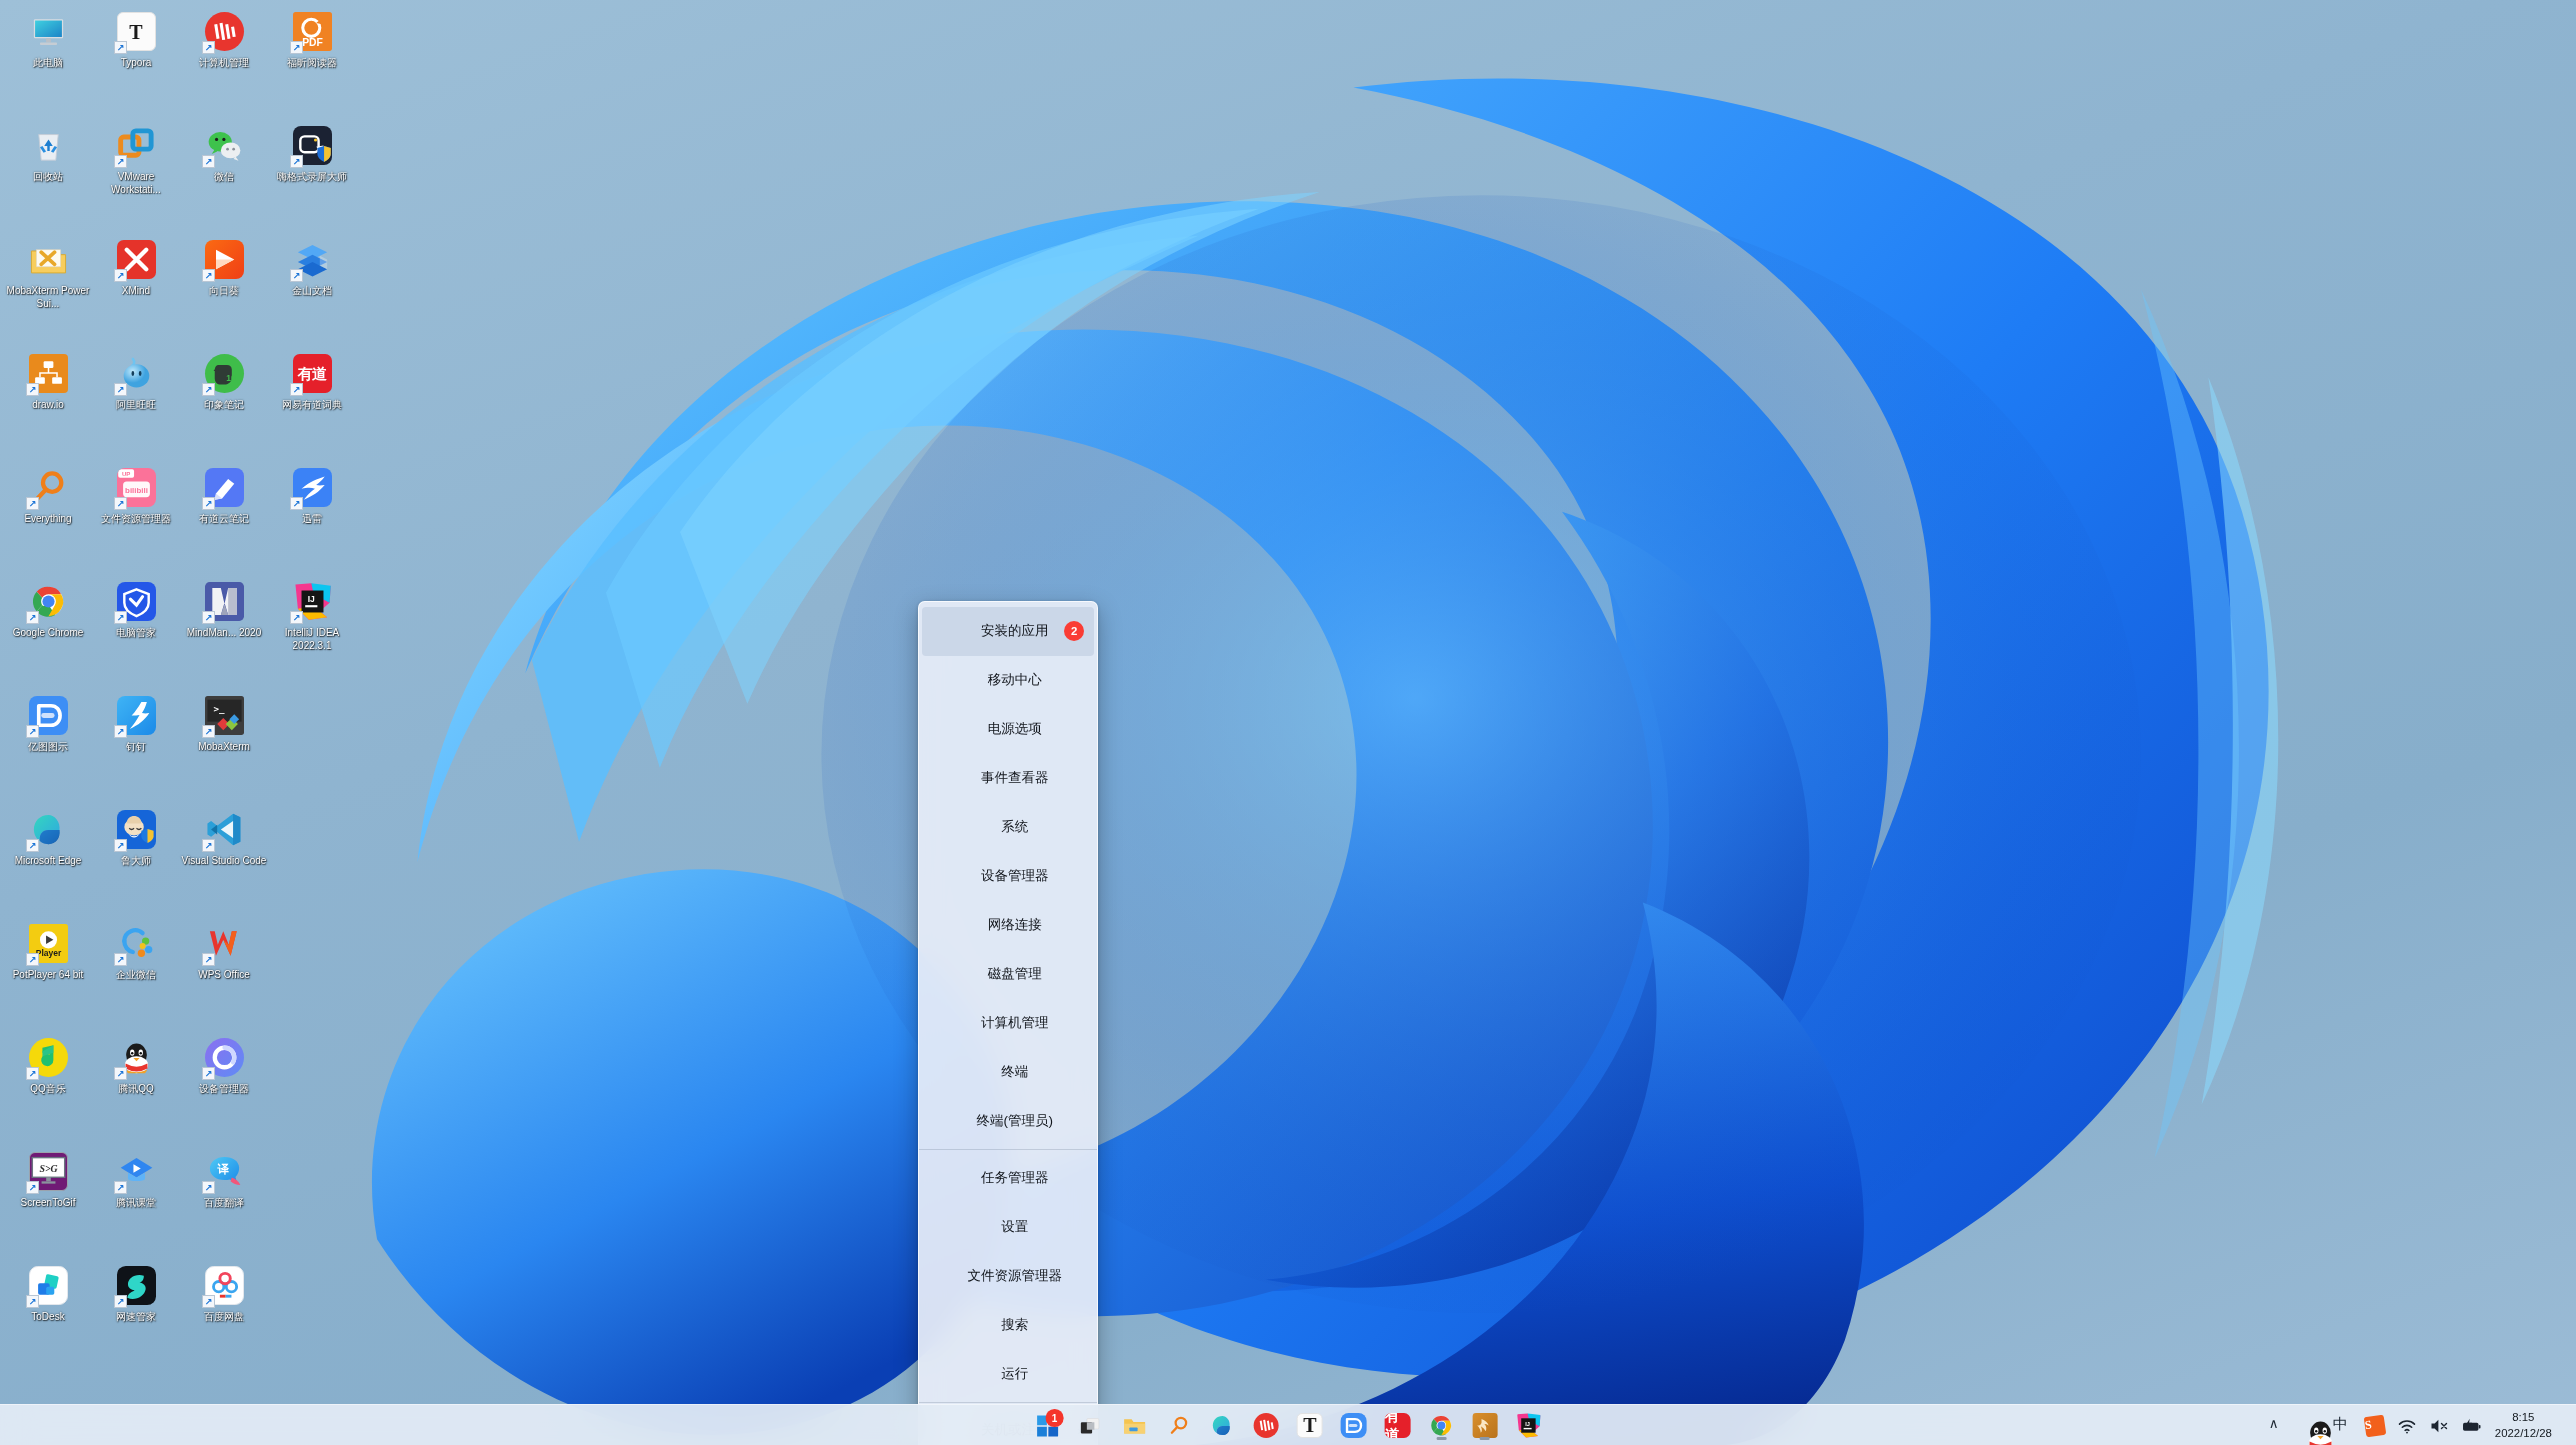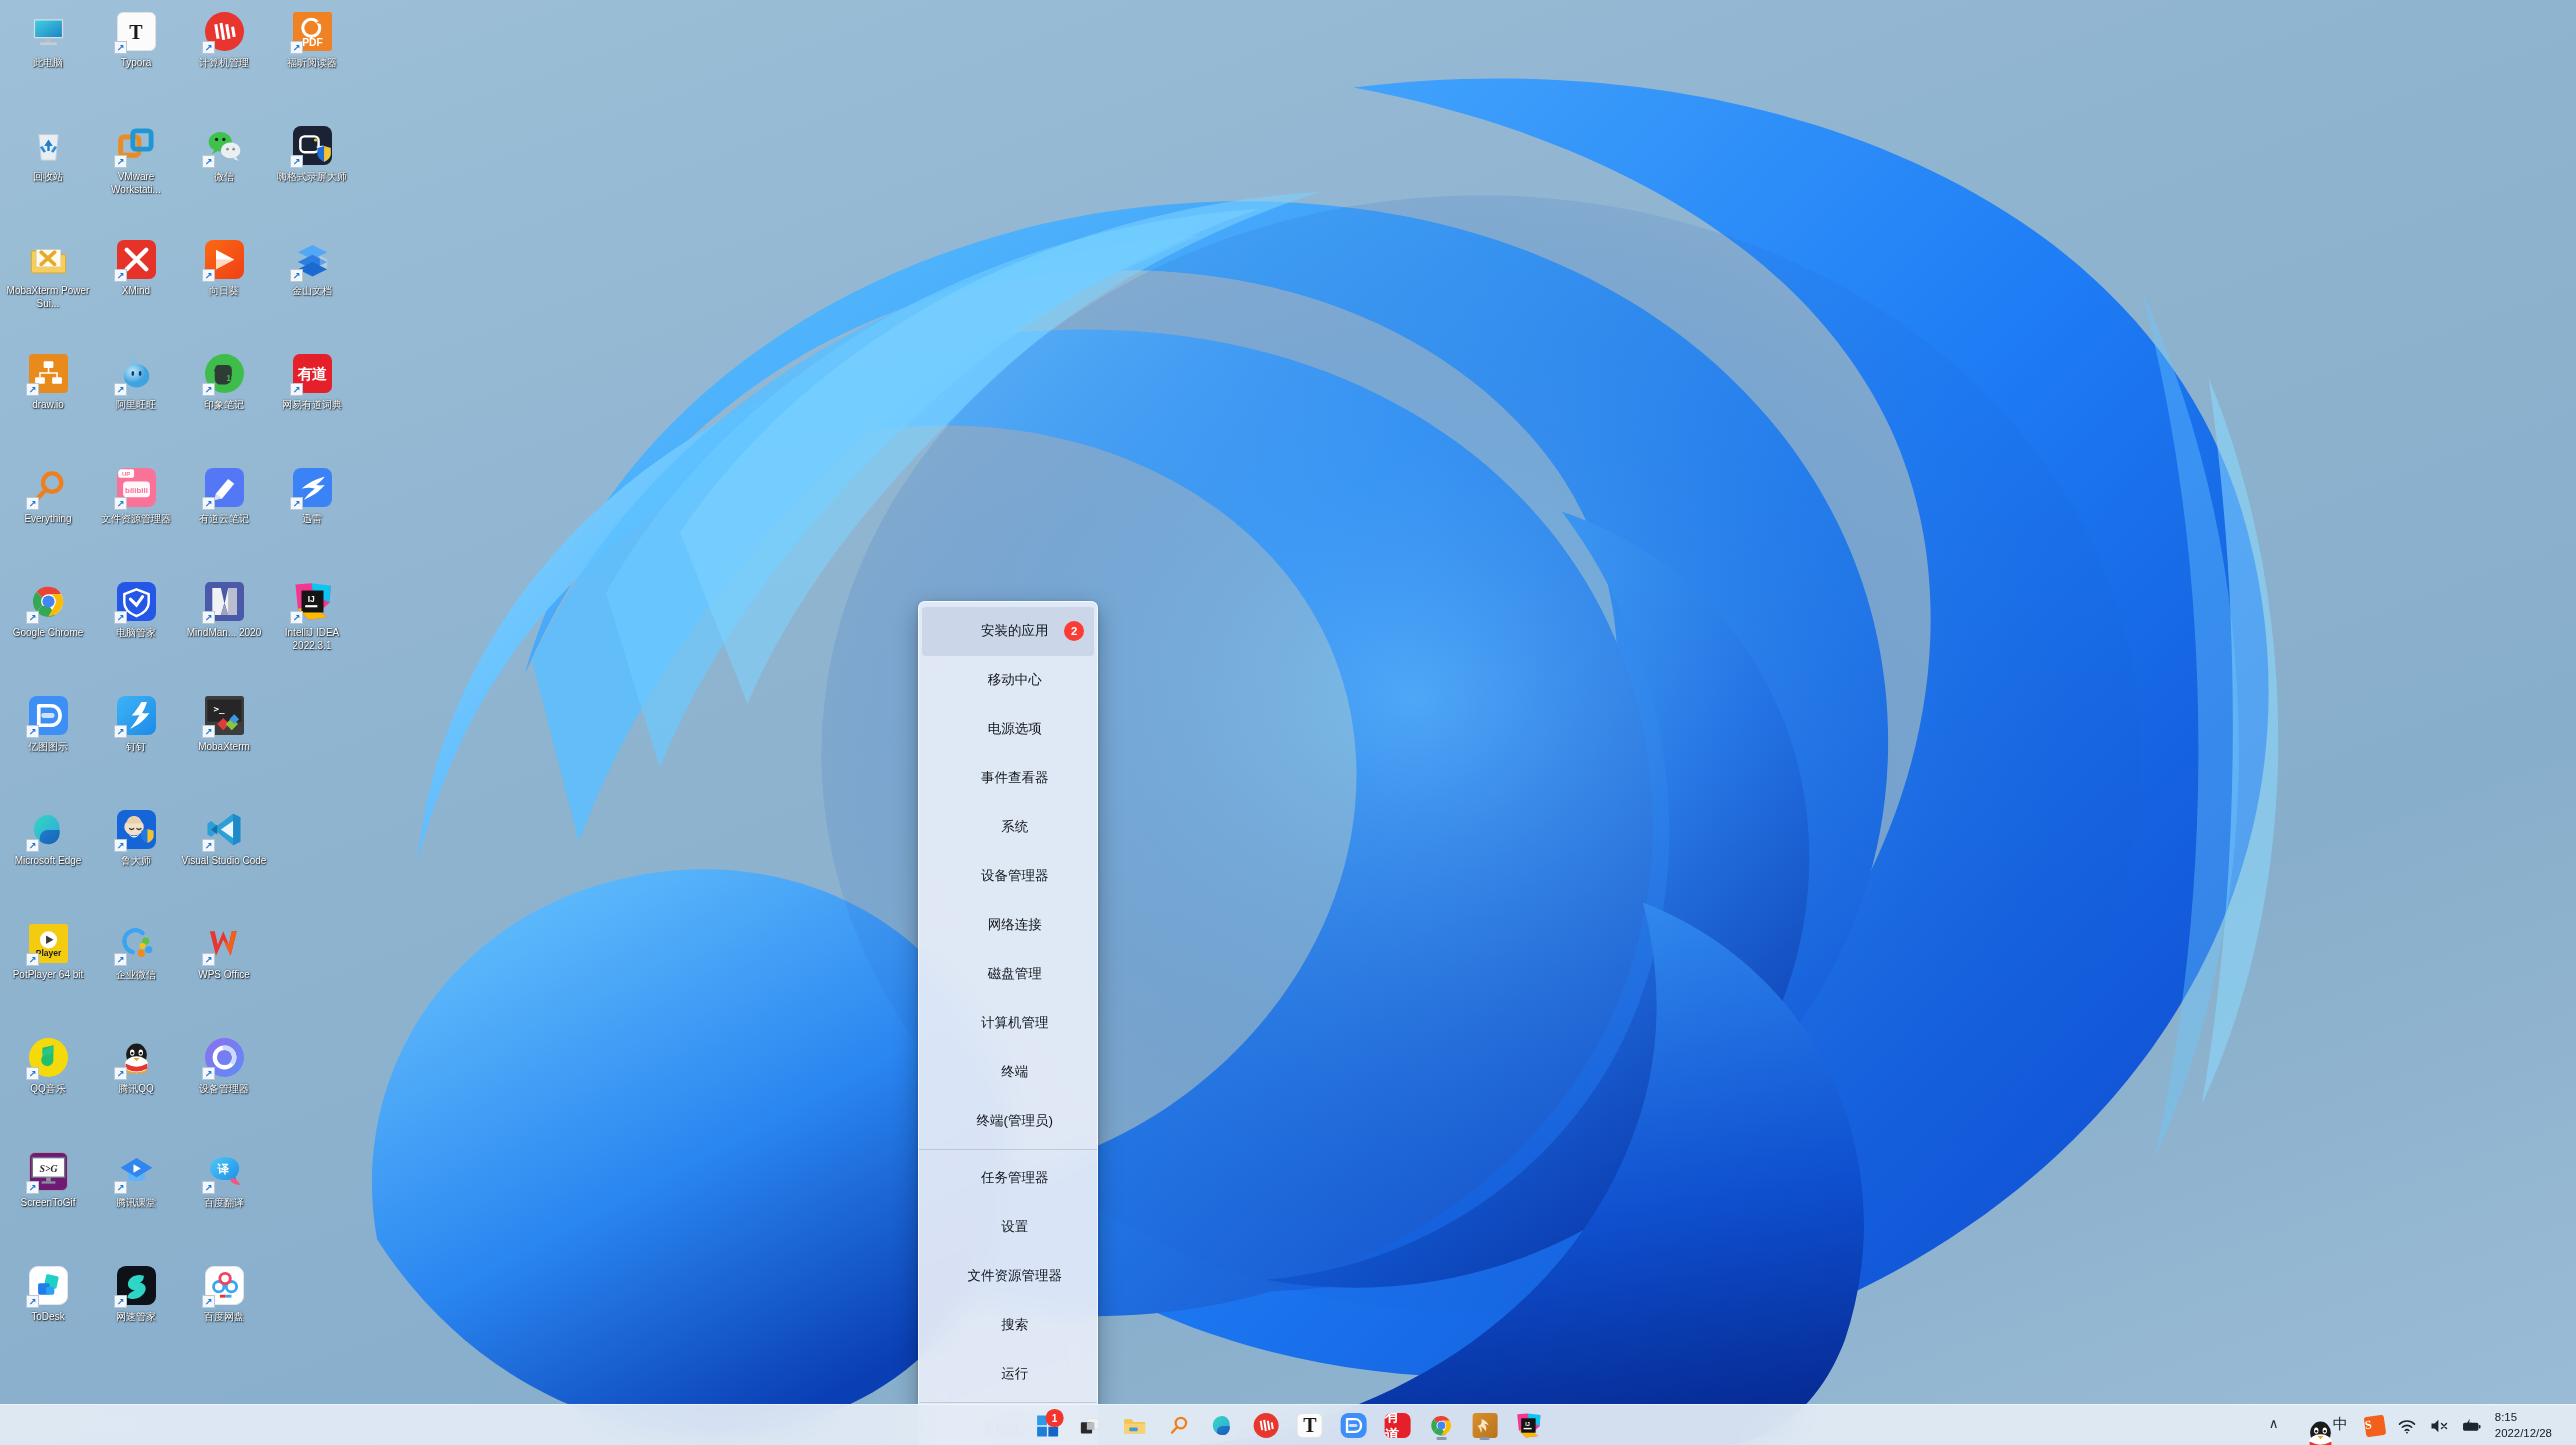--- a/index.html
+++ b/index.html
@@ -133,21 +133,21 @@
     position:absolute; right:6.7px; height:42px;
     display:flex; align-items:center; gap:0;
   }
   .tray-item {
     height:31px; min-width:25.6px; padding:0 6px;
     display:flex; align-items:center; justify-content:center;
     border-radius:3.4px; cursor:default; color:#1c2530; font-size:13.5px;
   }
   #tb-clock {
     height:35px; padding:0 10.8px 0 8px;
-    display:flex; flex-direction:column; align-items:flex-start; justify-content:center;
+    display:flex; flex-direction:column; align-items:center; justify-content:center;
     font-size:11.4px; color:#14191f; line-height:1.32; cursor:default;
   }
   #tb-showdesk { width:6.7px; height:42px; }
 </style>
 </head>
 <body>
 
 <div id="wallpaper">
   <div class="sky"></div>
   <svg viewBox="0 0 3826 2147" preserveAspectRatio="none">

